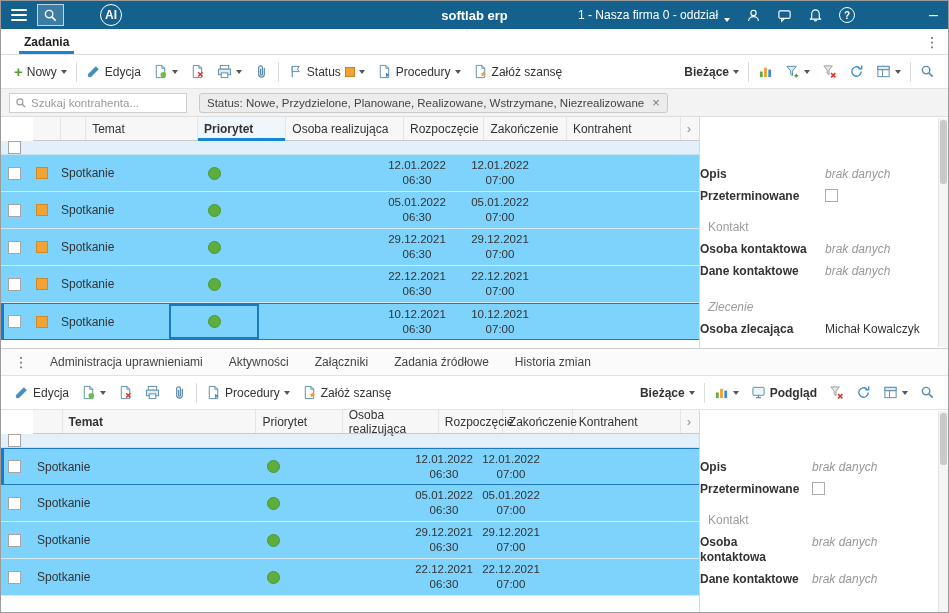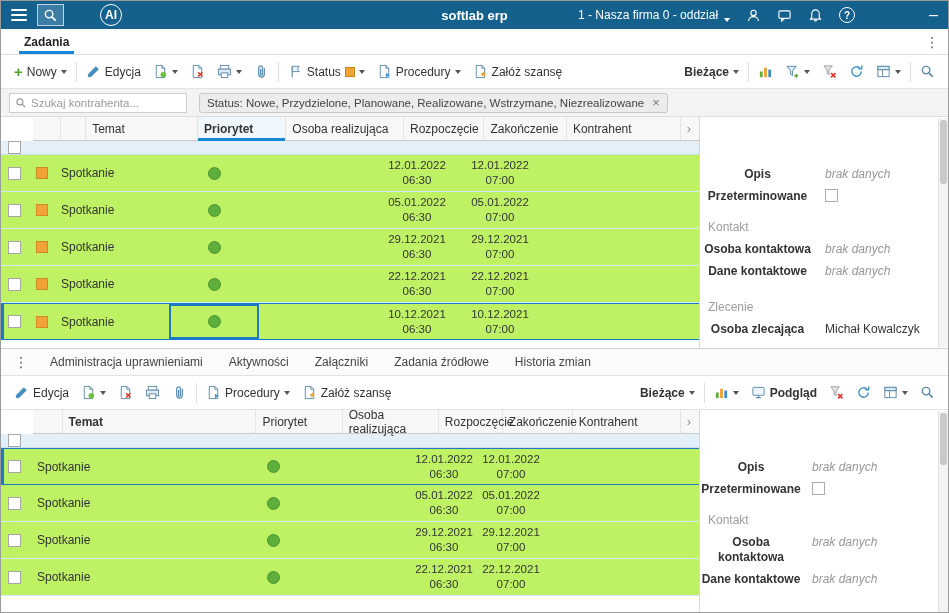--- a/index.html
+++ b/index.html
@@ -48,46 +48,46 @@
   
   .content { display:flex; height:231px; }
   .content-b { display:flex; height:204px; }
   .gridwrap { width:698px; flex-shrink:0; display:flex; flex-direction:column; background:#fff; }
   .gh { display:flex; height:24px; background:#f7f7f7; border-bottom:1px solid #c9c9c9; flex-shrink:0;margin-left:32px; }
   .gh .c { display:flex; align-items:center; padding-left:6px; border-right:1px solid #e4e4e4; color:#333; position:relative; }
   .gh .sorted { font-weight:bold; background:#f0f7fc; }
   .gh .sorted::after { content:""; position:absolute; left:0; right:0; bottom:-1px; height:3px; background:#1785d6; }
   .gh .fillh { flex:1; justify-content:flex-end; padding-right:8px; border-right:none; color:#8b8b8b; font-size:13px; }
   .band { height:14px; background:#e3f0fa; border-bottom:1px solid #c9e0f0; display:flex; align-items:center; flex-shrink:0; }
-  .grow { display:flex; height:37px; border-bottom:1px solid #d6e9f6; background:#bef264; position:relative; flex-shrink:0; }
+  .grow { display:flex; height:37px; border-bottom:1px solid #d6e9f6; background:#7dd3fc; position:relative; flex-shrink:0; }
   .grow .c { display:flex; align-items:center; }
   .cell-text { padding-left:6px; }
   .cell-center { justify-content:center; }
   .cell-dates { flex-direction:column; justify-content:center; align-items:flex-end; padding-right:6px; font-size:11.5px; line-height:1.3; }
   .grow.selected { border-top:1px solid #1b7ac2; border-bottom:1px solid #1b7ac2; }
   .grow.selected::before { content:""; position:absolute; left:0; top:0; bottom:0; width:3px; background:#1b7ac2; }
   .prio-sel { box-shadow:inset 0 0 0 2px #1b7ac2; height:100%; }
   .cb { width:13px; height:13px; border:1px solid #a6a6a6; background:#fff; display:inline-block; margin-left:7px; cursor:pointer; flex-shrink:0; }
   .sq { width:12px; height:12px; background:#f2a236; border:1px solid #cf8a22; margin-left:7px; }
   .dot { width:13px; height:13px; border-radius:50%; background:#5dae3b; border:1px solid #4d9432; }
 
   
   .mw-check{width:28px}.mw-color{width:26px}.mw-temat{width:114px}.mw-prio{width:90px}.mw-osoba{width:120px}.mw-rozp{width:82px}.mw-zak{width:84px}.mw-kontr{width:116px}.mw-fill{flex:1}
   
   .bw-check{width:30px}.bw-temat{width:198px}.bw-prio{width:88px}.bw-osoba{width:98px}.bw-rozp{width:64px}.bw-zak{width:70px}.bw-kontr{width:110px}.bw-fill{flex:1}
 
   
   .panel { flex:1; border-left:1px solid #d8d8d8; position:relative; background:#fff; padding-top:50px; }
   .frow { display:flex; align-items:flex-start; margin-bottom:7px; min-height:15px; }
-  .flabel { width:125px; min-width:125px; text-align:center; padding-right:10px; font-weight:bold; color:#333; line-height:1.25; }
+  .flabel { width:125px; min-width:125px; text-align:left; padding-right:10px; font-weight:bold; color:#333; line-height:1.25; }
   .panel-b .flabel { width:112px; min-width:112px; }
   .fvalue { color:#979797; font-style:italic; }
   .fvalue.plain { color:#333; font-style:normal; }
   .psec { color:#9c9c9c; padding:9px 0 8px 8px; }
-  .psec.mt { margin-top:12px; }
+  .psec.mt { margin-top:12px;font-style:italic; }
   .pcb { width:13px; height:13px; border:1px solid #ababab; background:#fff; display:inline-block; cursor:pointer; }
   .vscroll { position:absolute; top:1px; right:0; bottom:1px; width:10px; background:#f4f4f4; border-left:1px solid #e4e4e4; cursor:pointer; }
   .vthumb { position:absolute; top:2px; left:1px; width:7px; background:#c9c9c9; border-radius:3px; }
 
   
   .btabs { height:28px; display:flex; align-items:stretch; background:#fbfbfb; border-top:1px solid #cfcfcf; border-bottom:1px solid #e2e2e2; padding-left:4px; }
   .btab { display:flex; align-items:center; padding:0 13px; color:#444; position:relative; cursor:pointer; }
   .btab.active { font-weight:bold; color:#111; }
   .btab.active::after { content:""; position:absolute; left:10px; right:10px; bottom:0; height:3px; background:#1785d6; }
   .red-box { position:absolute; top:0; bottom:0; left:-3px; right:-3px; border:3px solid #e3242b; border-radius:3px; pointer-events:none; }

